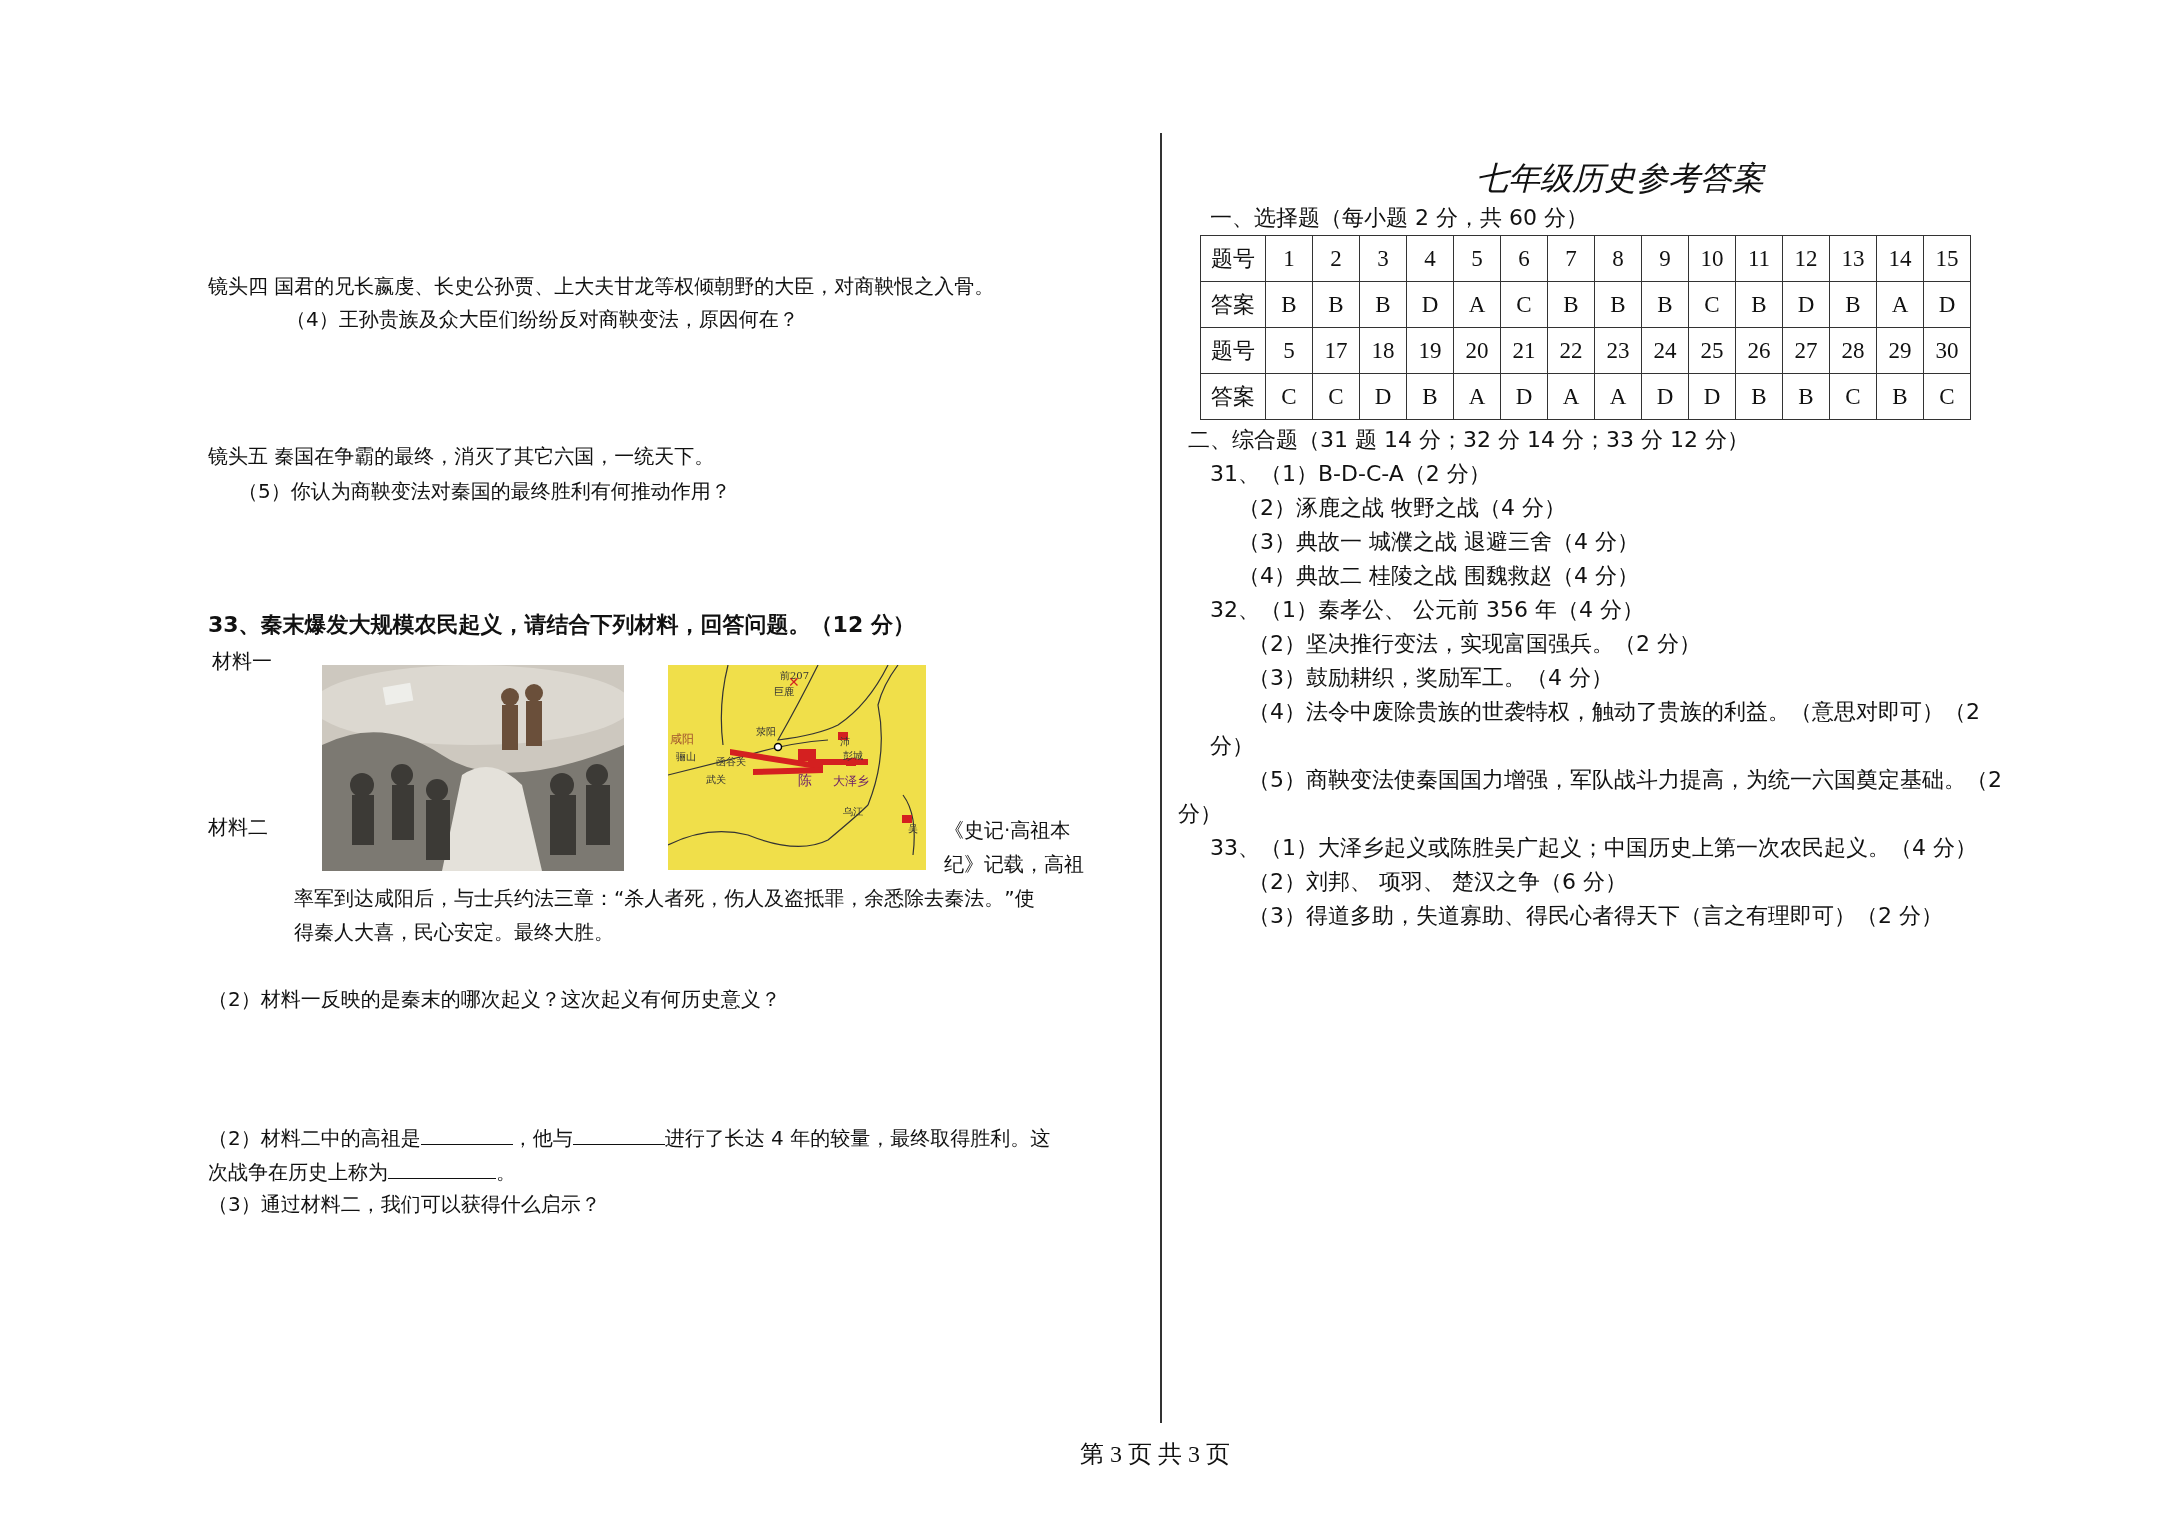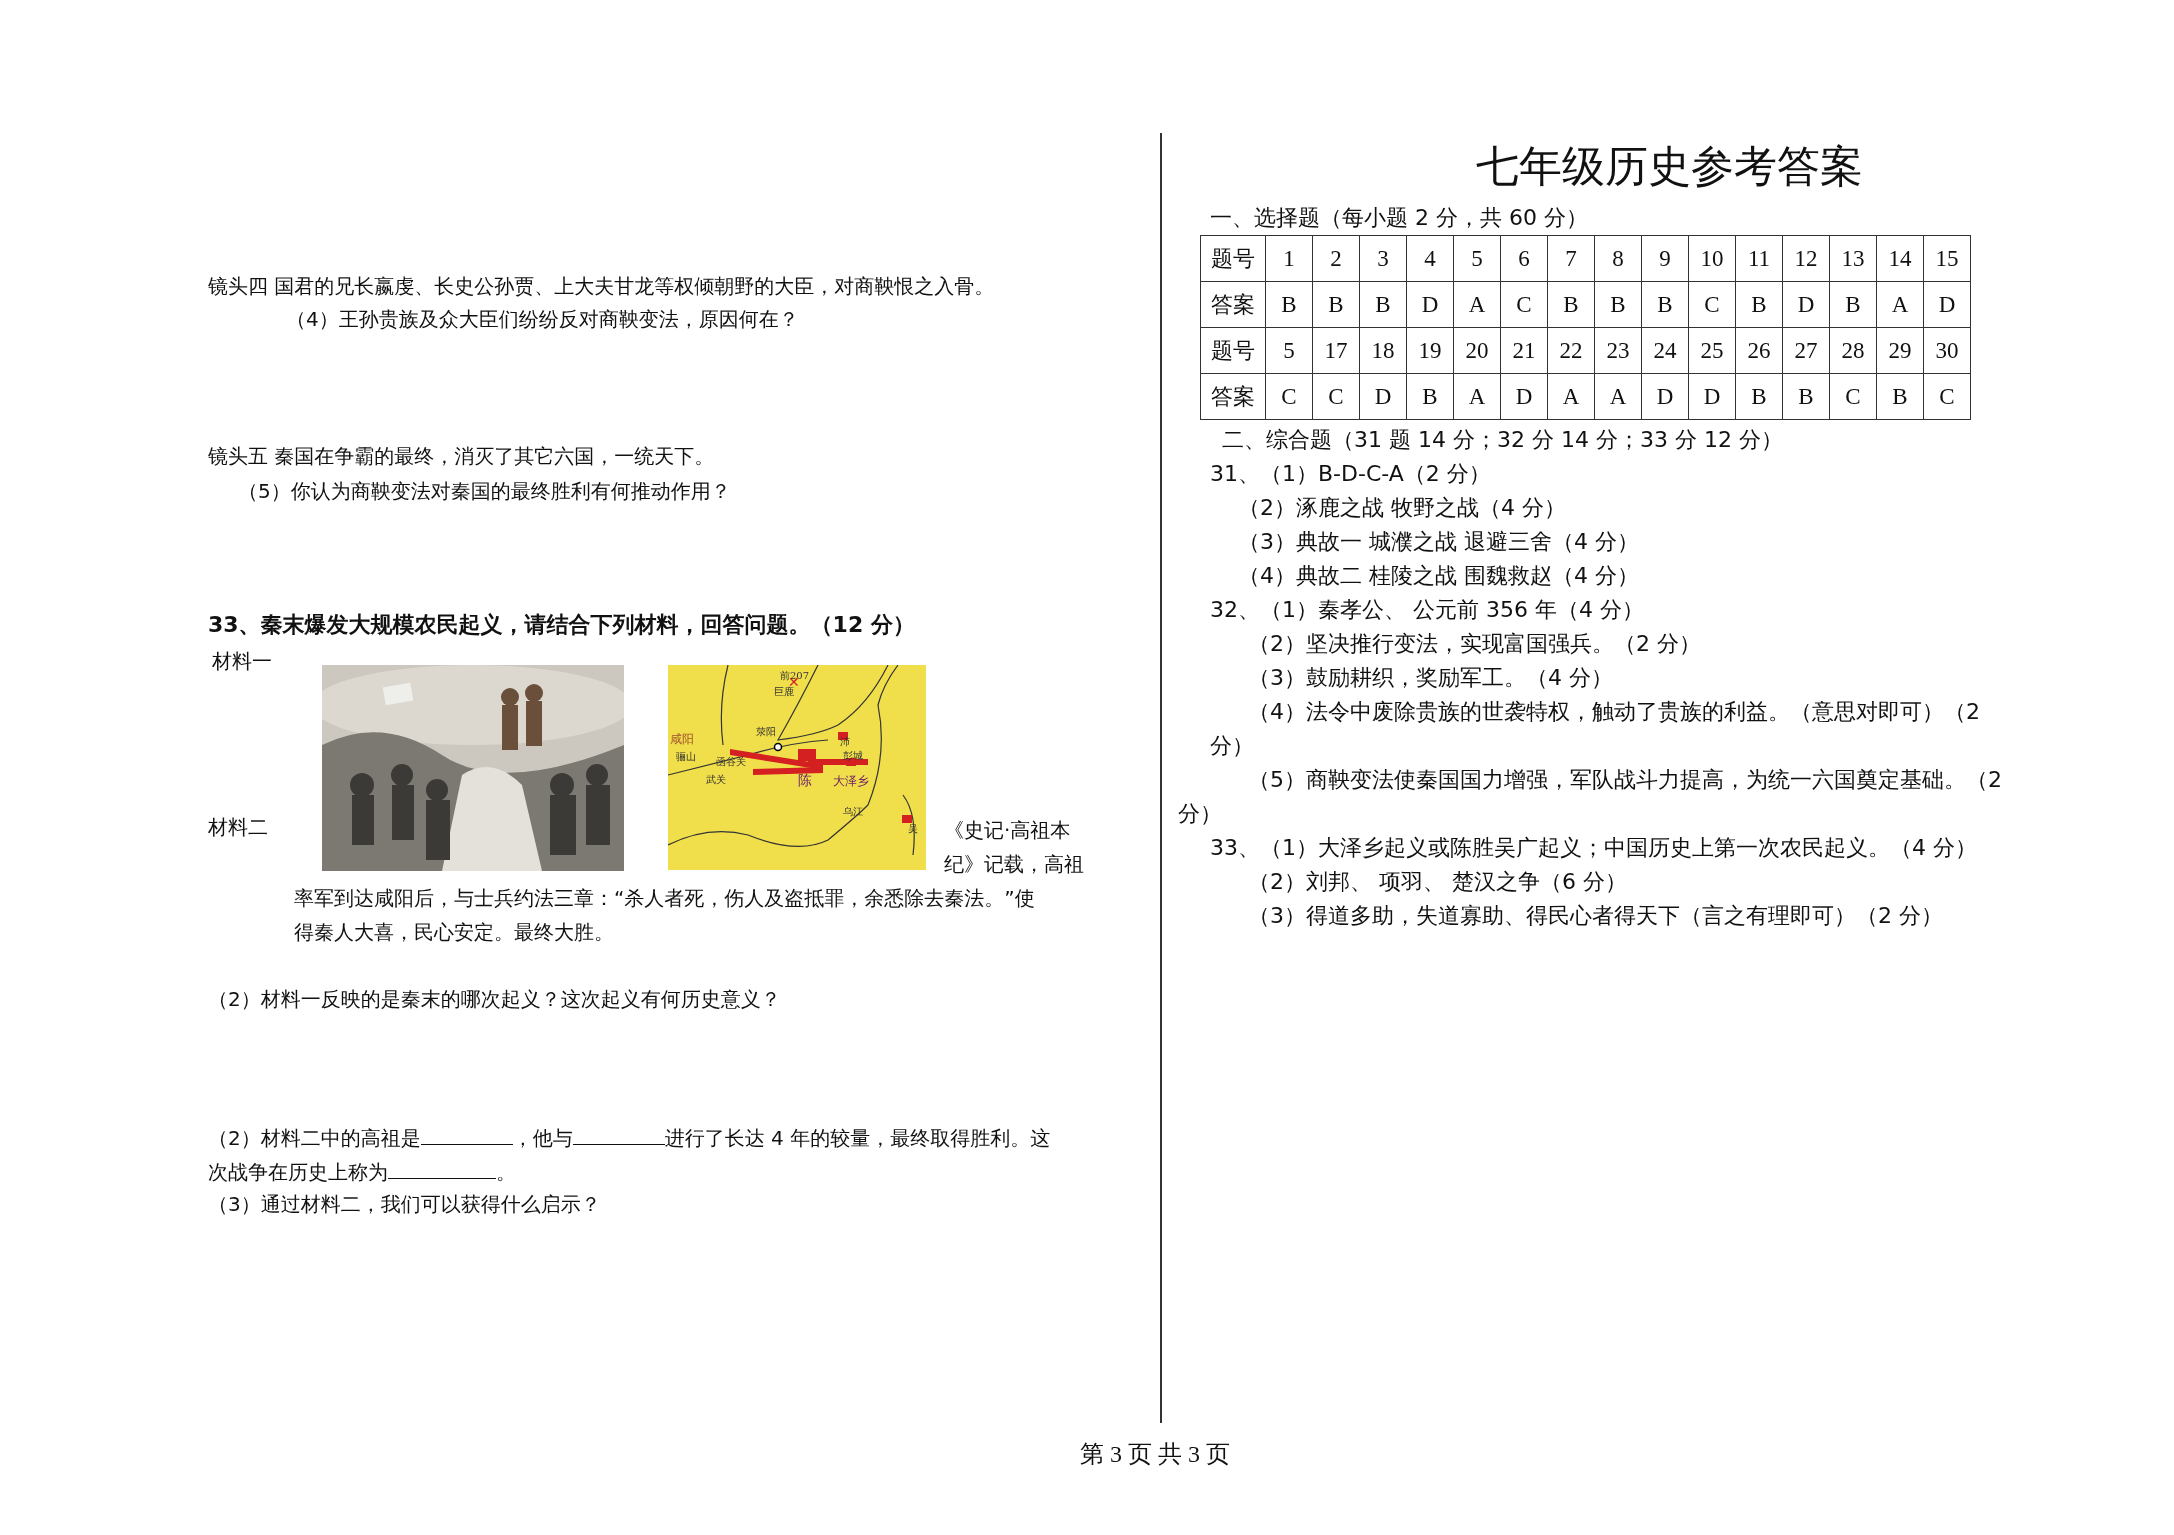--- a/index.html
+++ b/index.html
@@ -13,21 +13,21 @@
   .blank { display: inline-block; border-bottom: 1.5px solid #111; height: 22px; vertical-align: baseline; }
   .fig { position: absolute; overflow: hidden; }
   .painting { left: 322px; top: 665px; width: 302px; height: 206px;
     background: linear-gradient(180deg, #d8d4cc 0%, #cfcac2 25%, #8d8a83 45%, #5a5752 60%, #6b6862 75%, #4a4843 100%); }
   .map { left: 668px; top: 665px; width: 258px; height: 205px; background: #fdba74; }
   table.ans { position: absolute; left: 1200px; top: 235px; border-collapse: collapse;
     font-family: "Liberation Serif", "DejaVu Serif", serif; font-size: 23px; padding-left: 19px; }
   table.ans td { border: 1.5px solid #333; width: 46px; height: 45px; text-align: center; padding: 0; }
   table.ans td.hdr { width: 64px; font-family: "DejaVu Sans", sans-serif; font-size: 22px; }
   .footer { position: absolute; left: 1080px; top: 1438px; font-size: 24px; font-family: "Liberation Serif", "DejaVu Serif", serif; }
-  .title { position: absolute; left: 1476px; top: 146px; font-size: 43px; line-height: 40px; }
+  .title { position: absolute; left: 1476px; top: 158px; font-size: 32px; line-height: 40px; font-style: italic; }
 </style>
 </head>
 <body>
 
 <div class="abs t20" style="left:208px;top:272px;">镜头四  国君的兄长嬴虔、长史公孙贾、上大夫甘龙等权倾朝野的大臣，对商鞅恨之入骨。</div>
 <div class="abs t20" style="left:286px;top:305px;">（4）王孙贵族及众大臣们纷纷反对商鞅变法，原因何在？</div>
 
 <div class="abs t20" style="left:208px;top:442px;">镜头五  秦国在争霸的最终，消灭了其它六国，一统天下。</div>
 <div class="abs t20" style="left:238px;top:477px;">（5）你认为商鞅变法对秦国的最终胜利有何推动作用？</div>
 
@@ -193,21 +193,21 @@
     <td>D</td>
     <td>B</td>
     <td>B</td>
     <td>C</td>
     <td>B</td>
     <td>C</td>
   </tr>
 </tbody>
   </table>
 
-<div class="abs t22" style="left:1222px;top:425px;">二、综合题（31 题 14 分；32 分 14 分；33 分 12 分）</div>
+<div class="abs t22" style="left:1188px;top:425px;">二、综合题（31 题 14 分；32 分 14 分；33 分 12 分）</div>
 
 <div class="abs t22" style="left:1210px;top:459px;">31、（1）B-D-C-A（2 分）</div>
 <div class="abs t22" style="left:1238px;top:493px;">（2）涿鹿之战  牧野之战（4 分）</div>
 <div class="abs t22" style="left:1238px;top:527px;">（3）典故一 城濮之战 退避三舍（4 分）</div>
 <div class="abs t22" style="left:1238px;top:561px;">（4）典故二 桂陵之战 围魏救赵（4 分）</div>
 
 <div class="abs t22" style="left:1210px;top:595px;">32、（1）秦孝公、  公元前 356 年（4 分）</div>
 <div class="abs t22" style="left:1248px;top:629px;">（2）坚决推行变法，实现富国强兵。（2 分）</div>
 <div class="abs t22" style="left:1248px;top:663px;">（3）鼓励耕织，奖励军工。（4 分）</div>
 <div class="abs t22" style="left:1248px;top:697px;">（4）法令中废除贵族的世袭特权，触动了贵族的利益。（意思对即可）（2</div>

